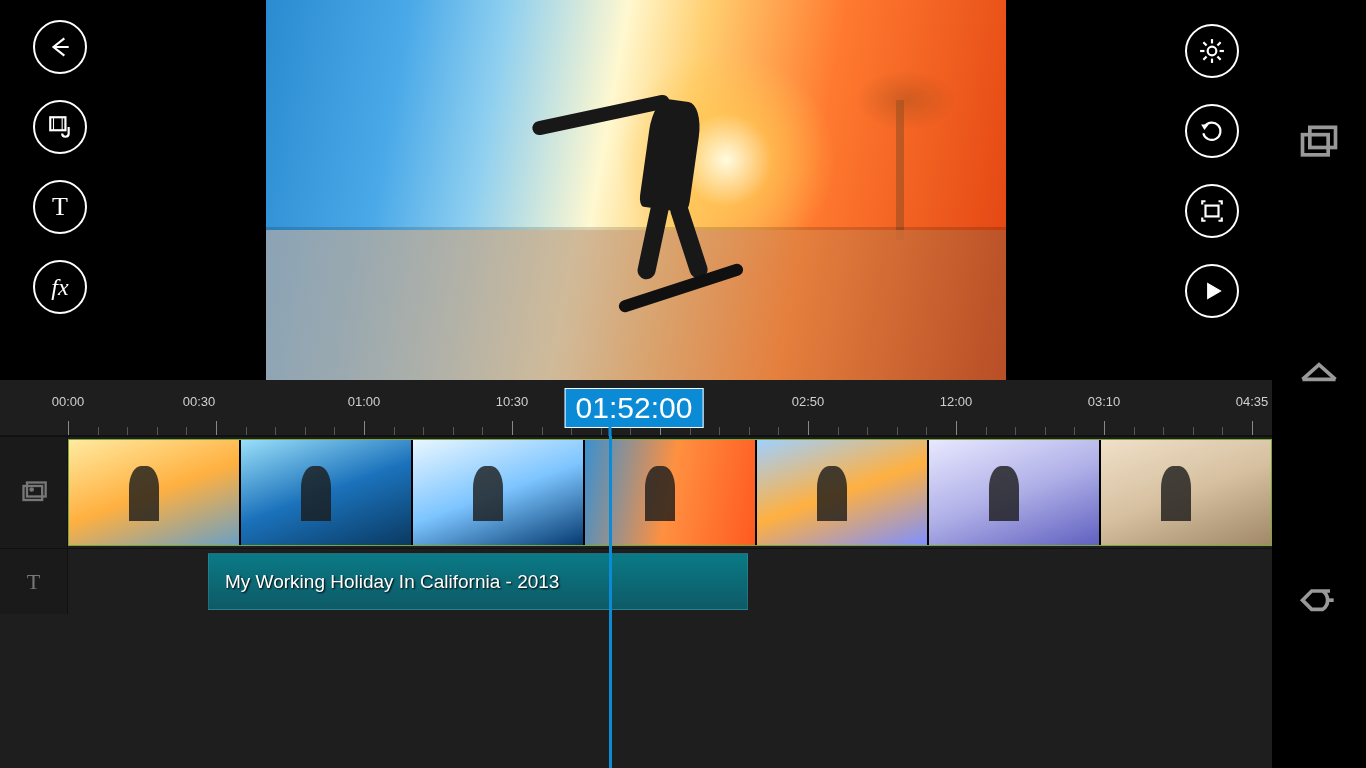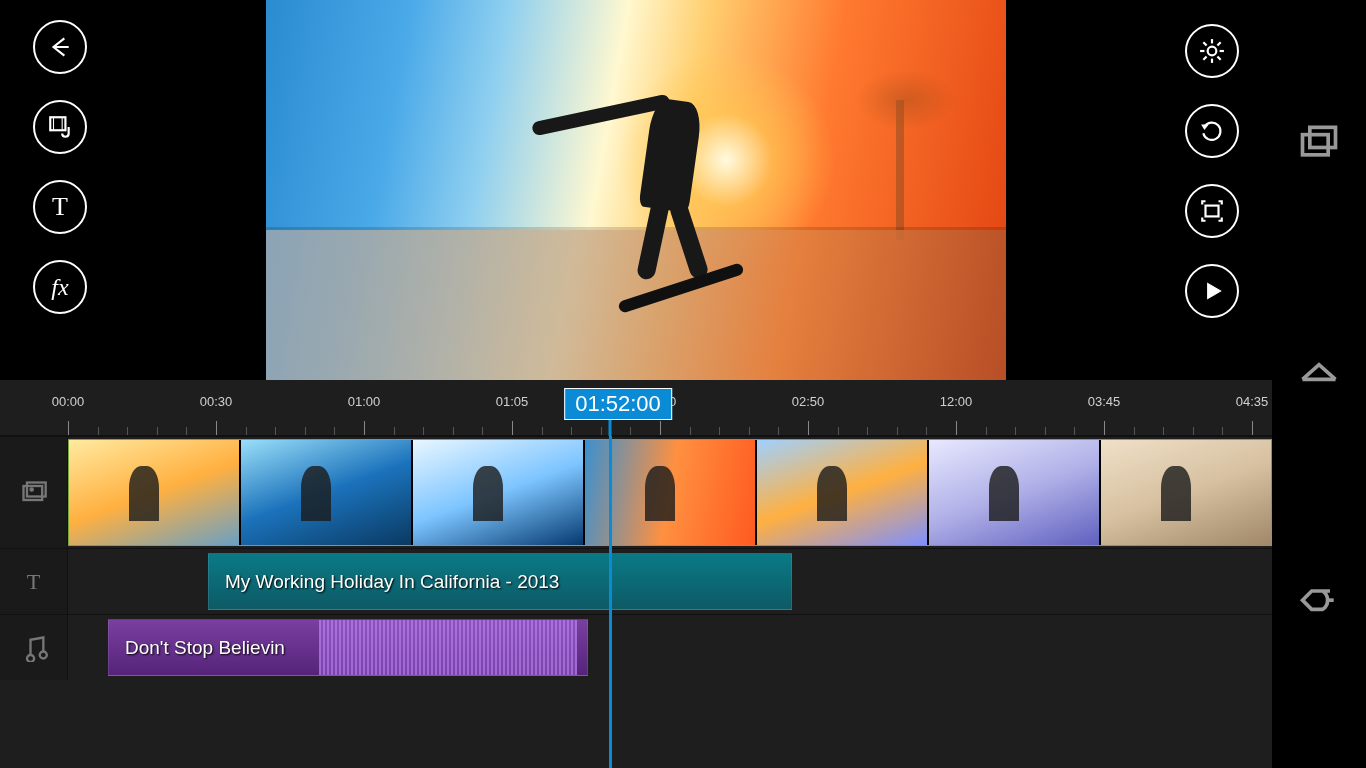--- a/index.html
+++ b/index.html
@@ -169,25 +169,25 @@
     position: absolute; bottom: 0;
     width: 1px; height: 8px; background: #555;
   }
   .ruler-major {
     position: absolute; bottom: 0;
     width: 1px; height: 14px; background: #888;
   }
   .playhead-label {
     position: absolute;
     top: 8px;
-    margin-left: 8px;
+    margin-left: 24px;
     background: #0b8bd6;
     border: 1px solid #fff;
     padding: 2px 10px;
-    font-size: 22px;
+    font-size: 30px;
     color: #fff;
     transform: translateX(-50%);
     z-index: 5;
   }
   .playhead-line {
     position: absolute;
     top: 0; bottom: 0;
     width: 3px;
     background: #0b8bd6;
     z-index: 4;
@@ -256,21 +256,21 @@
     width: 30px; height: 55px;
     background: #1a1a1a;
     border-radius: 40% 40% 0 0;
     opacity: 0.8;
   }
 
   .title-clip {
     position: absolute;
     top: 4px; bottom: 4px;
     left: 140px;
-    width: 584px;
+    width: 540px;
     background: linear-gradient(#0a7a86,#0d5a66);
     display: flex;
     align-items: center;
     padding-left: 16px;
     font-size: 19px;
     color: #fff;
     text-shadow: 1px 1px 2px #000;
     border: 1px solid rgba(255,255,255,0.1);
     cursor: pointer;
   }
@@ -382,33 +382,33 @@
   <div class="timeline-area">
     <div class="ruler" id="ruler">
       <div class="playhead-label" style="left: 610px;">01:52:00</div>
       <div class="playhead-stem" style="left: 610px;"></div>
     <div class="ruler-tick" style="left: 68px;">00:00</div>
         <div class="ruler-major" style="left: 68px;"></div>
         <div class="ruler-minor" style="left: 97.6px;"></div>
         <div class="ruler-minor" style="left: 127.2px;"></div>
         <div class="ruler-minor" style="left: 156.8px;"></div>
         <div class="ruler-minor" style="left: 186.4px;"></div>
-        <div class="ruler-tick" style="left: 216px;">00:30</div>
+        <div class="ruler-tick" style="left: 199px;">00:30</div>
         <div class="ruler-major" style="left: 216px;"></div>
         <div class="ruler-minor" style="left: 245.6px;"></div>
         <div class="ruler-minor" style="left: 275.2px;"></div>
         <div class="ruler-minor" style="left: 304.8px;"></div>
         <div class="ruler-minor" style="left: 334.4px;"></div>
         <div class="ruler-tick" style="left: 364px;">01:00</div>
         <div class="ruler-major" style="left: 364px;"></div>
         <div class="ruler-minor" style="left: 393.6px;"></div>
         <div class="ruler-minor" style="left: 423.2px;"></div>
         <div class="ruler-minor" style="left: 452.8px;"></div>
         <div class="ruler-minor" style="left: 482.4px;"></div>
-        <div class="ruler-tick" style="left: 512px;">01:05</div>
+        <div class="ruler-tick" style="left: 512px;">10:30</div>
         <div class="ruler-major" style="left: 512px;"></div>
         <div class="ruler-minor" style="left: 541.6px;"></div>
         <div class="ruler-minor" style="left: 571.2px;"></div>
         <div class="ruler-minor" style="left: 600.8px;"></div>
         <div class="ruler-minor" style="left: 630.4px;"></div>
         <div class="ruler-tick" style="left: 660px;">02:00</div>
         <div class="ruler-major" style="left: 660px;"></div>
         <div class="ruler-minor" style="left: 689.6px;"></div>
         <div class="ruler-minor" style="left: 719.2px;"></div>
         <div class="ruler-minor" style="left: 748.8px;"></div>
@@ -418,21 +418,21 @@
         <div class="ruler-minor" style="left: 837.6px;"></div>
         <div class="ruler-minor" style="left: 867.2px;"></div>
         <div class="ruler-minor" style="left: 896.8px;"></div>
         <div class="ruler-minor" style="left: 926.4px;"></div>
         <div class="ruler-tick" style="left: 956px;">12:00</div>
         <div class="ruler-major" style="left: 956px;"></div>
         <div class="ruler-minor" style="left: 985.6px;"></div>
         <div class="ruler-minor" style="left: 1015.2px;"></div>
         <div class="ruler-minor" style="left: 1044.8px;"></div>
         <div class="ruler-minor" style="left: 1074.4px;"></div>
-        <div class="ruler-tick" style="left: 1104px;">03:45</div>
+        <div class="ruler-tick" style="left: 1104px;">03:10</div>
         <div class="ruler-major" style="left: 1104px;"></div>
         <div class="ruler-minor" style="left: 1133.6px;"></div>
         <div class="ruler-minor" style="left: 1163.2px;"></div>
         <div class="ruler-minor" style="left: 1192.8px;"></div>
         <div class="ruler-minor" style="left: 1222.4px;"></div>
         <div class="ruler-tick" style="left: 1252px;">04:35</div>
         <div class="ruler-major" style="left: 1252px;"></div>
       </div>
 
     <div class="tracks">
@@ -477,33 +477,20 @@
         <div class="track-head">
           <span style="font-family:Georgia,serif">T</span>
         </div>
         <div class="track-body">
           <div class="title-clip">
             <span>My Working Holiday In California - 2013</span>
           </div>
         </div>
       </div>
 
-      <div class="track small">
-        <div class="track-head">
-          <svg viewBox="0 0 24 24">
-            <path d="M9 18 a3 3 0 1 0 0.1 0 M9 18 V5 L20 3 V15 a3 3 0 1 1 -0.1 0" fill="none" stroke="#777" stroke-width="2"></path>
-          </svg>
-        </div>
-        <div class="track-body">
-          <div class="audio-clip">
-            <span>Don't Stop Believin</span>
-            <div class="waveform"></div>
-          </div>
-        </div>
-      </div>
     </div>
   </div>
 </div>
 
 <div class="nav-bar">
   <div class="nav-icon">
     <svg viewBox="0 0 24 24">
       <rect x="3" y="8" width="14" height="11" fill="none" stroke="#999" stroke-width="2"></rect>
       <rect x="7" y="4" width="14" height="11" fill="none" stroke="#999" stroke-width="2"></rect>
     </svg>

